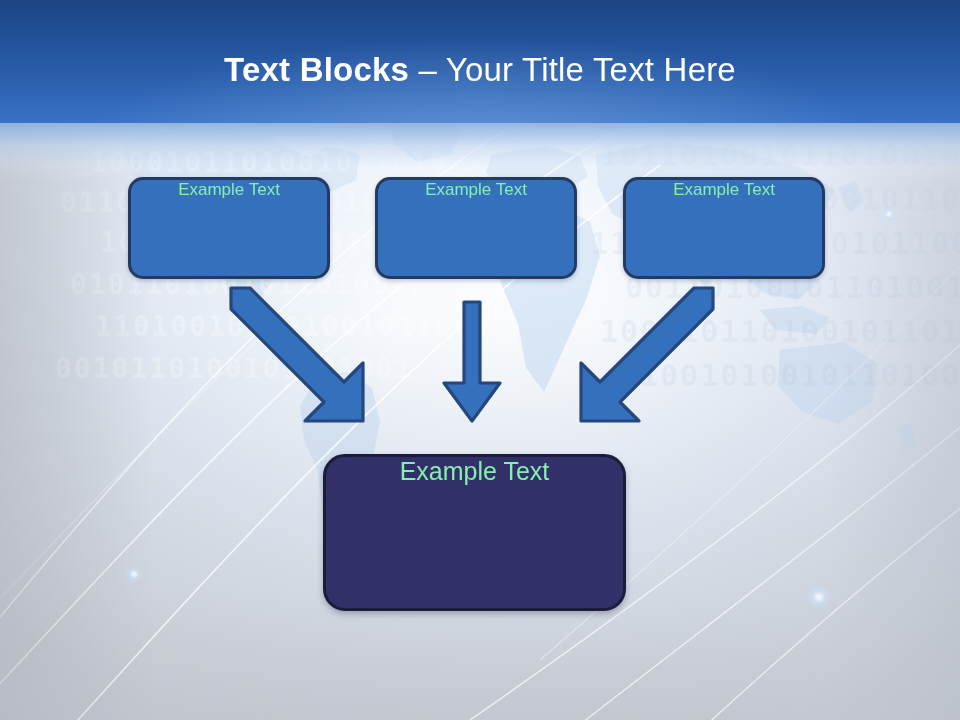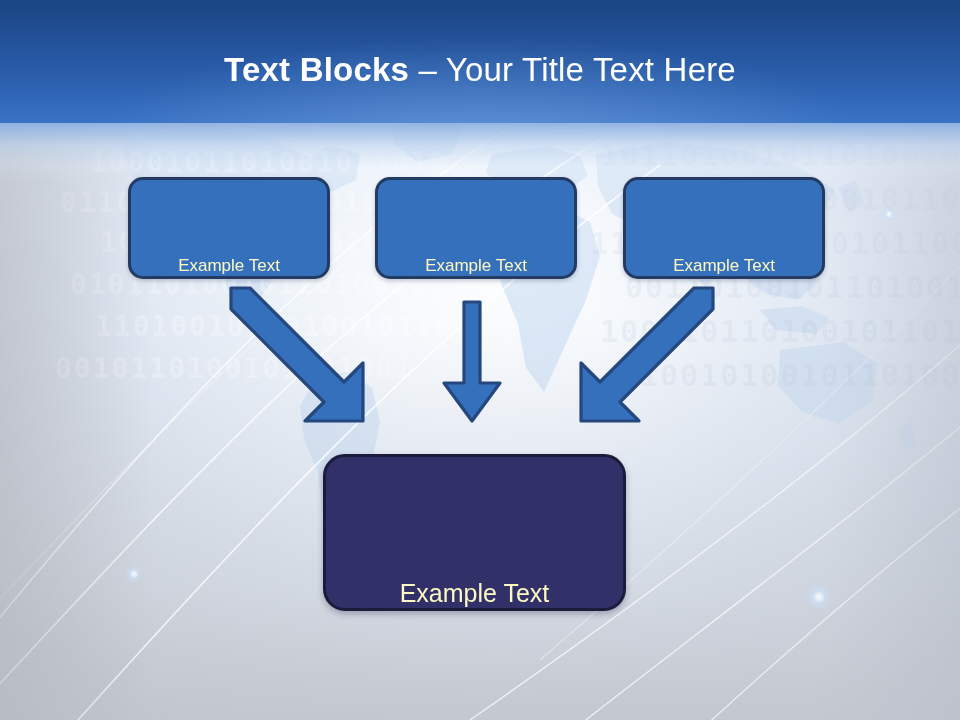--- a/index.html
+++ b/index.html
@@ -113,23 +113,23 @@
     white-space: nowrap;
   }
   #title .t-strong { font-weight: bold; }
   #title .t-light  { font-weight: normal; }
 
   
   .node {
     position: absolute;
     box-sizing: border-box;
     display: flex;
-    align-items: flex-end;
+    align-items: flex-start;
     justify-content: center;
-    color: #fef9c3;
+    color: #86efac;
     text-align: center;
   }
   .node-top {
     width: 202px;
     height: 102px;
     border-radius: 15px;
     background: #3570bc;
     border: 3px solid #233a63;
     font-size: 17px;
     box-shadow: 0 2px 4px rgba(40,60,95,0.28);

